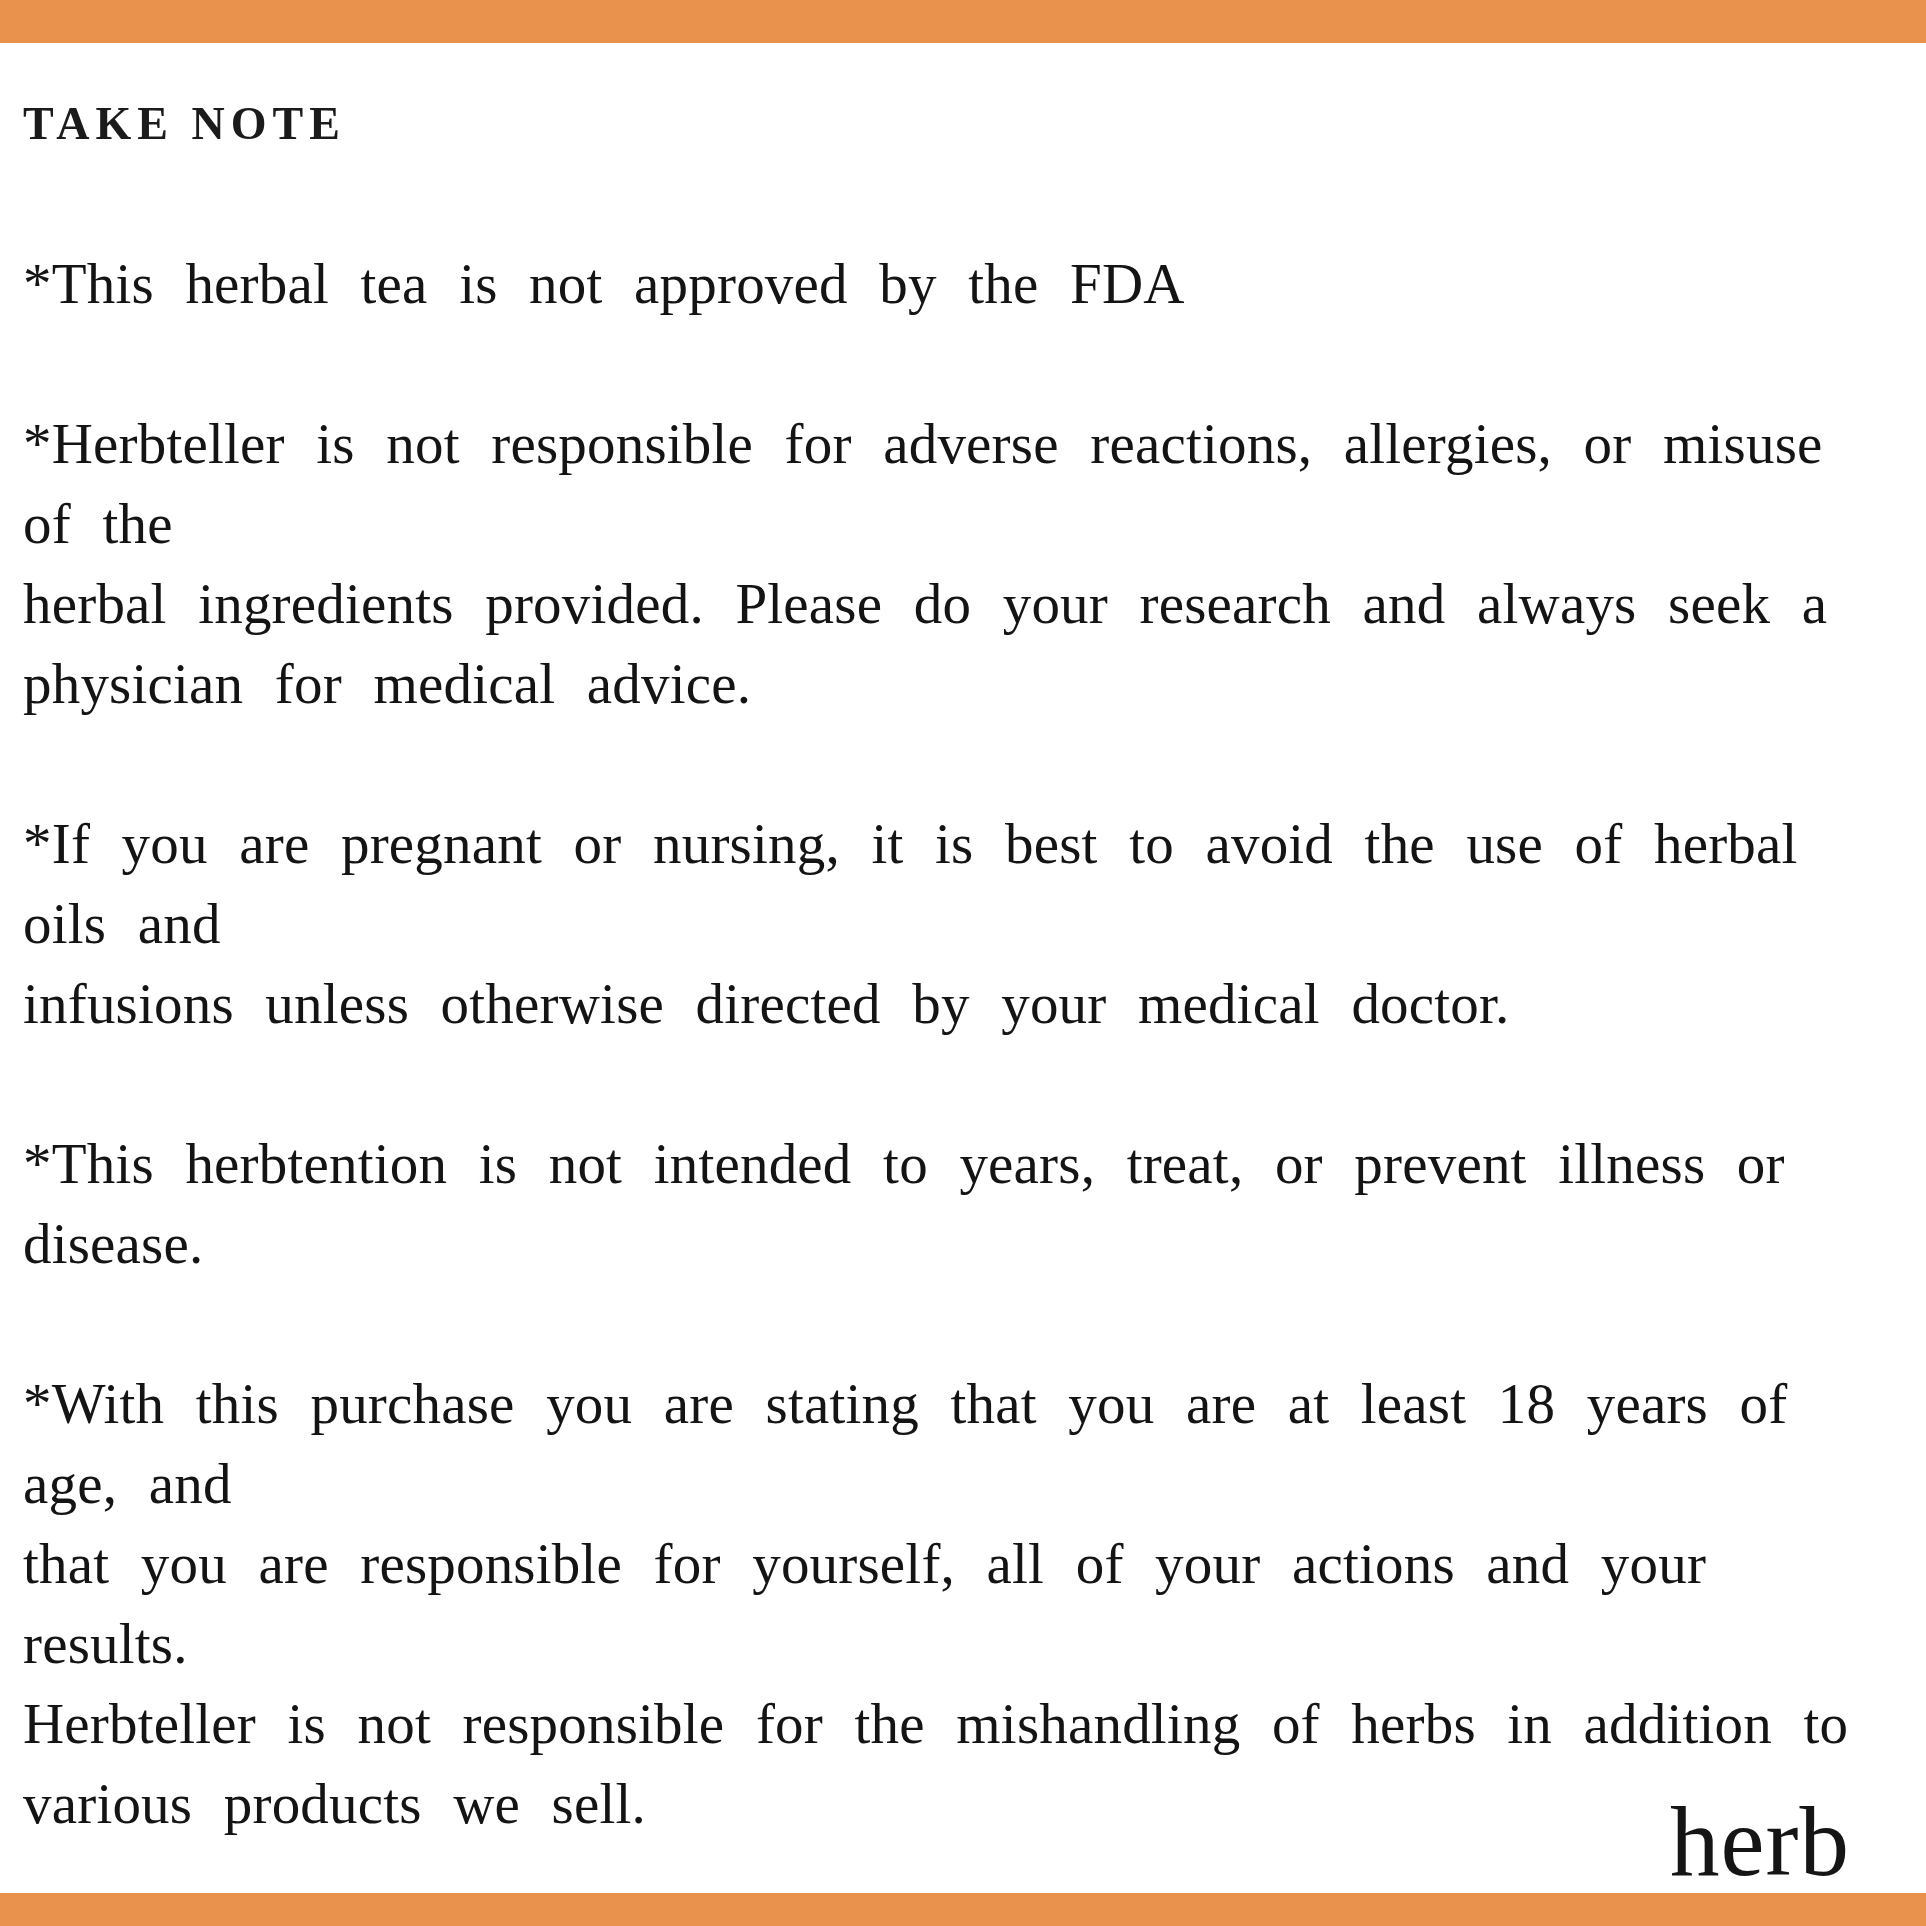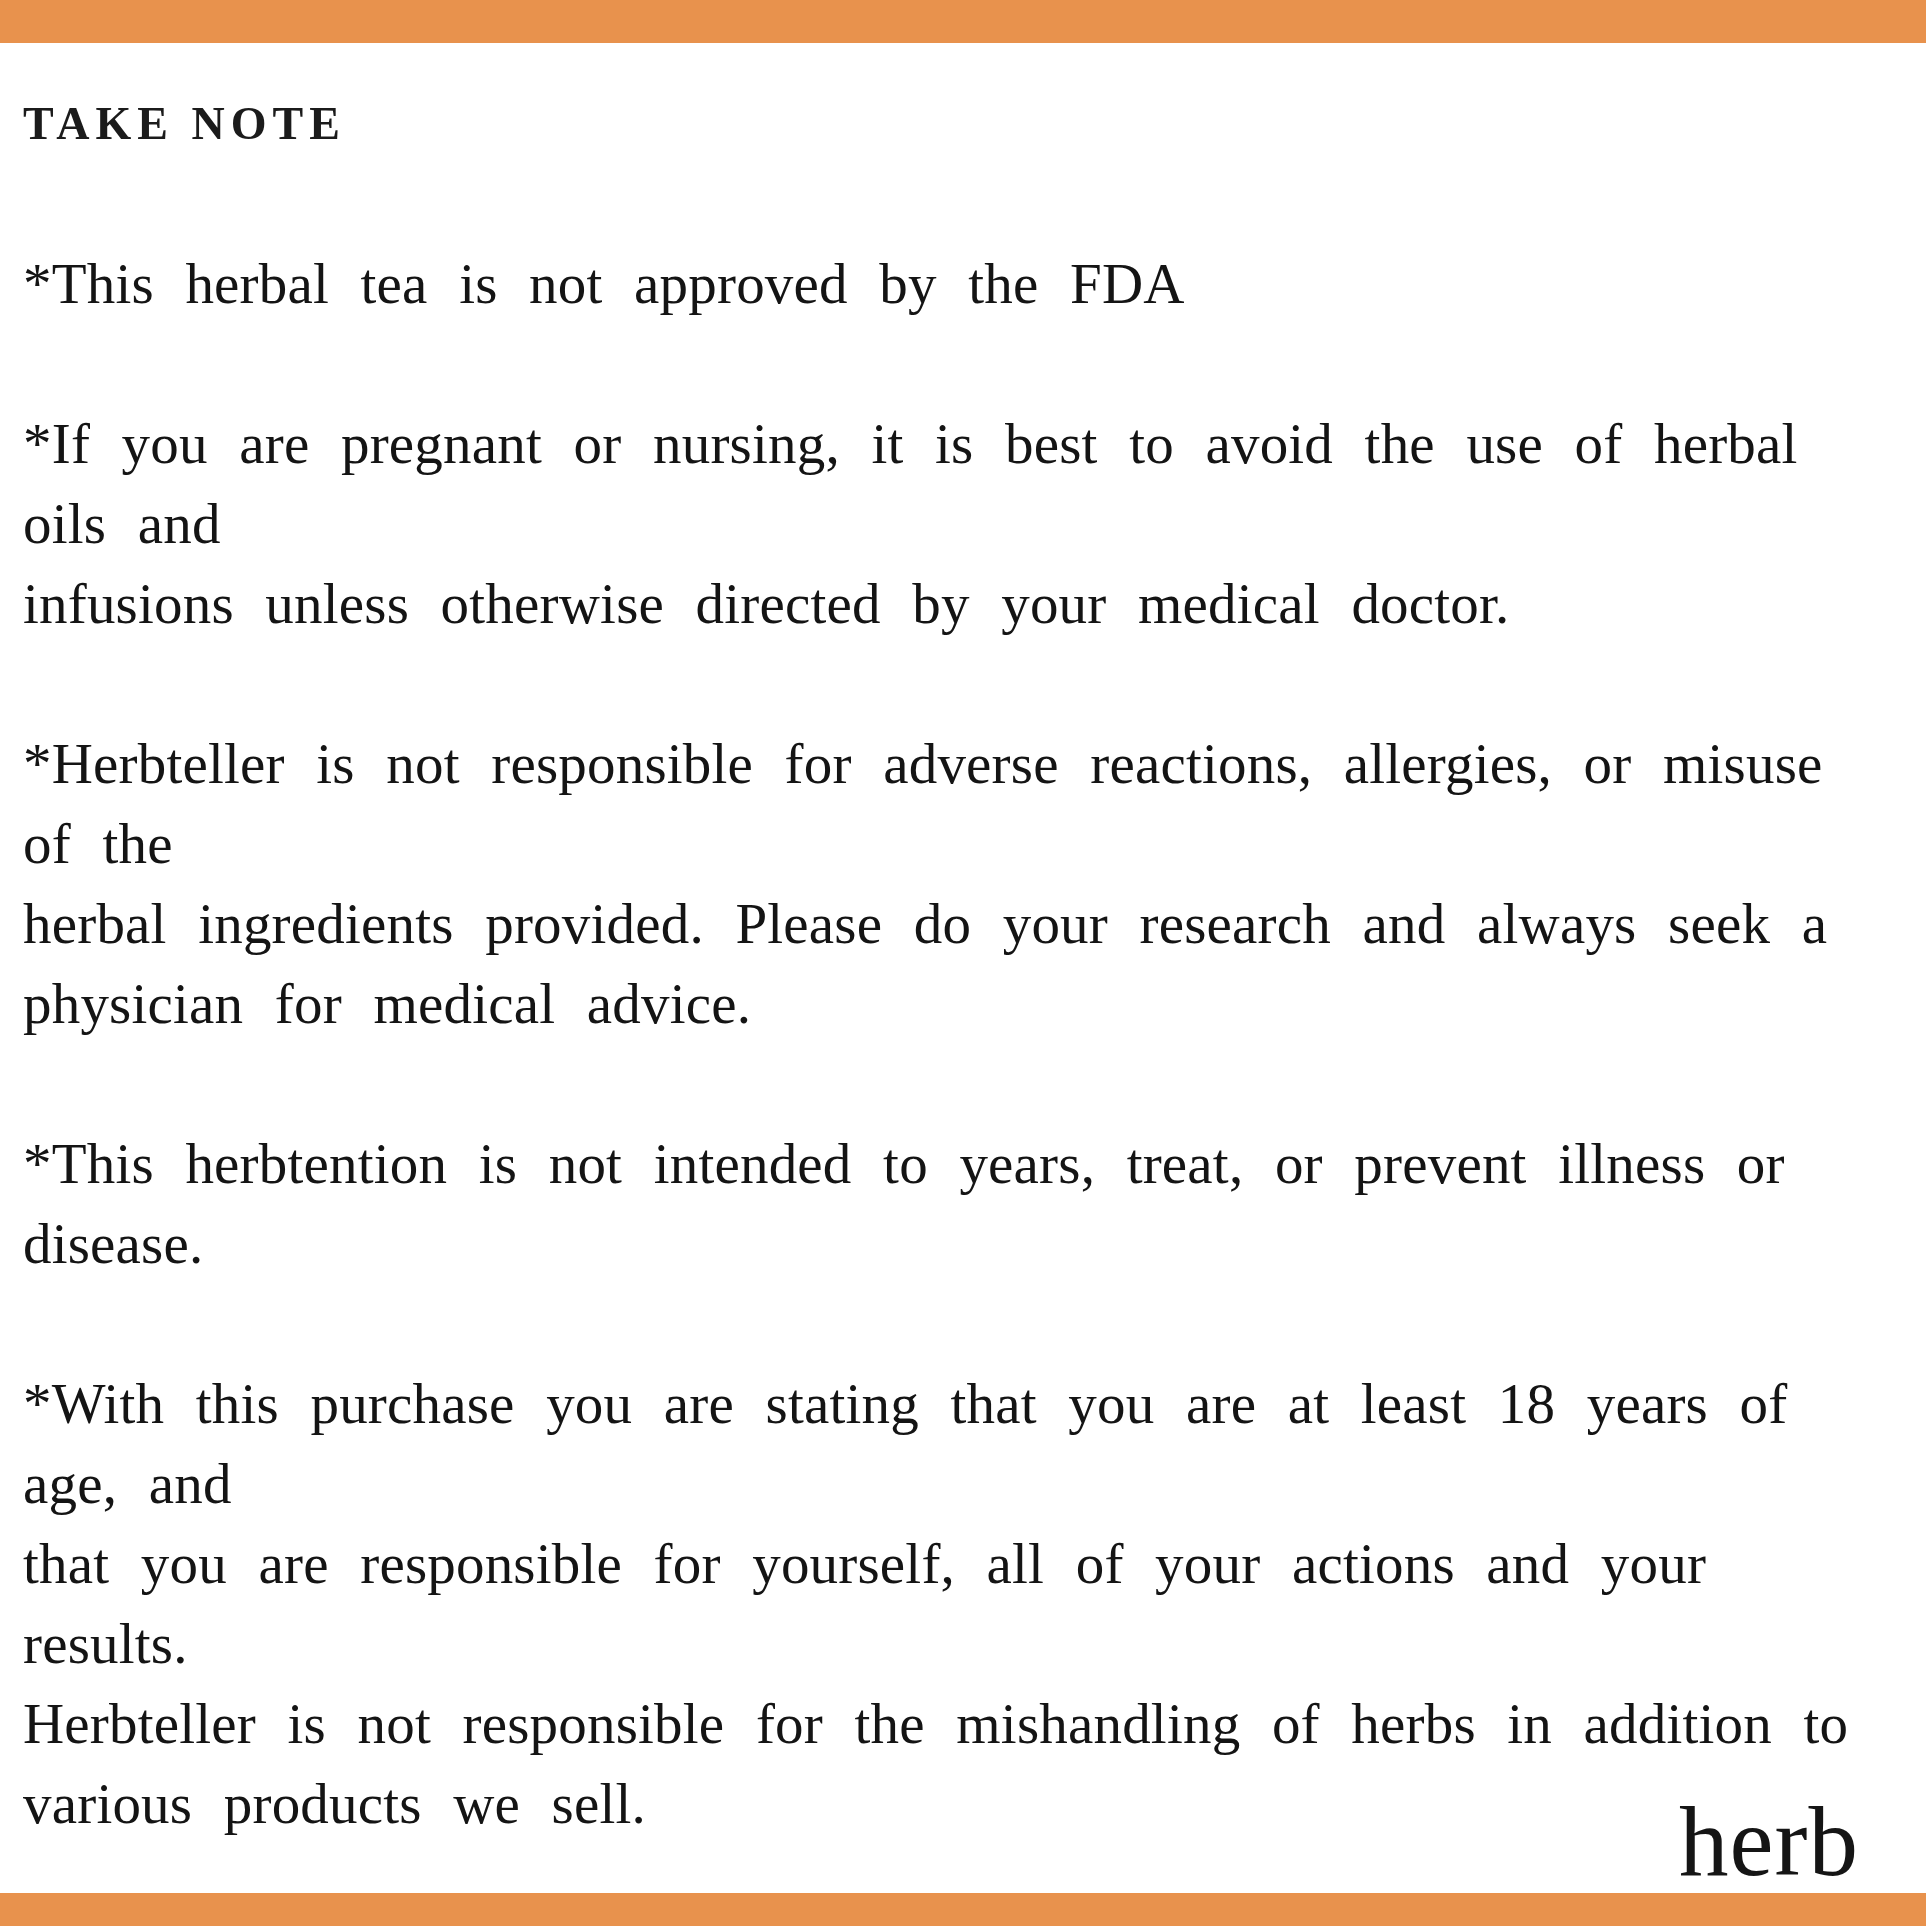--- a/index.html
+++ b/index.html
@@ -44,44 +44,44 @@
   .note {
     font-size: 57px;
     line-height: 80px;
     margin: 0 0 80px 0;
     white-space: pre-line;
     word-spacing: 0.3em;
     letter-spacing: 0.2px;
   }
   .logo {
     position: absolute;
-    right: 68px;
+    right: 77px;
     bottom: 46px;
     text-align: center;
     font-size: 99px;
     line-height: 79px;
     letter-spacing: 1px;
     color: #151515;
     margin-left: 17px;
   }
 </style>
 </head>
 <body>
 
 <div class="accent-bar top"></div>
 
 <main class="content">
   <h1 class="page-title">TAKE NOTE</h1>
 
   <p class="note">*This herbal tea is not approved by the FDA</p>
-  <p class="note">*If you are pregnant or nursing, it is best to avoid the use of herbal oils and
-infusions unless otherwise directed by your medical doctor.</p>
   <p class="note">*Herbteller is not responsible for adverse reactions, allergies, or misuse of the
 herbal ingredients provided. Please do your research and always seek a
 physician for medical advice.</p>
+  <p class="note">*If you are pregnant or nursing, it is best to avoid the use of herbal oils and
+infusions unless otherwise directed by your medical doctor.</p>
   <p class="note">*This herbtention is not intended to years, treat, or prevent illness or disease.</p>
   <p class="note">*With this purchase you are stating that you are at least 18 years of age, and
 that you are responsible for yourself, all of your actions and your results.
 Herbteller is not responsible for the mishandling of herbs in addition to
 various products we sell.</p>
 </main>
 
 <div class="logo">
   <div>herb</div>
 </div>

